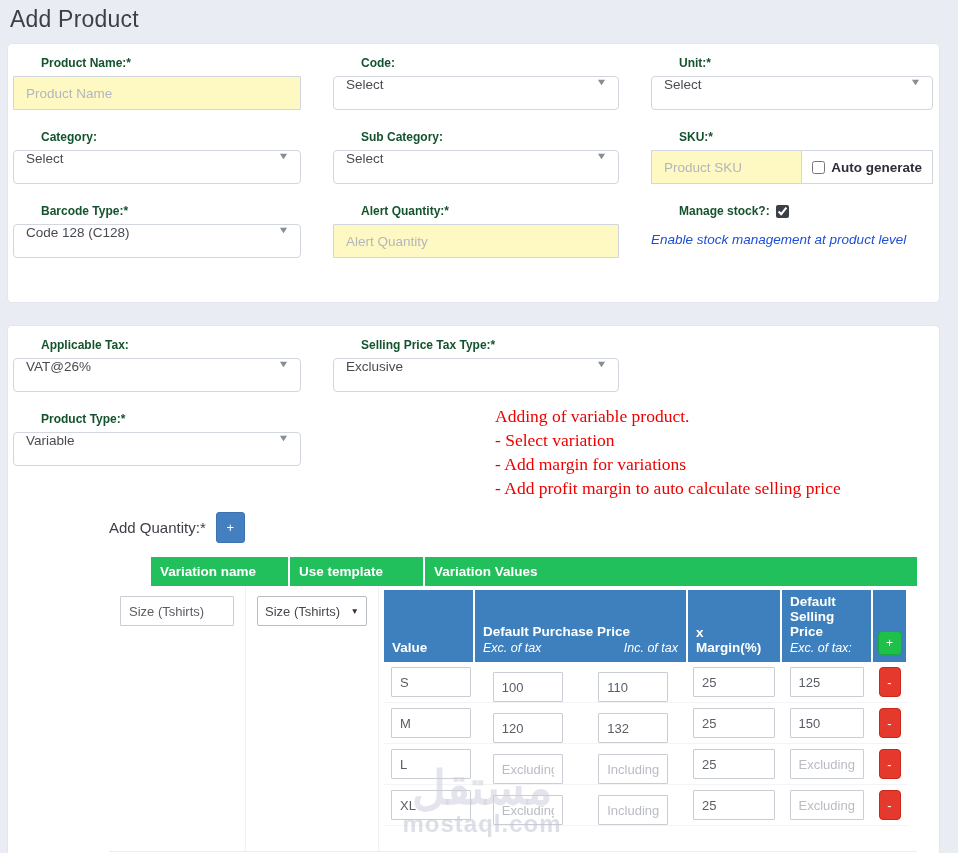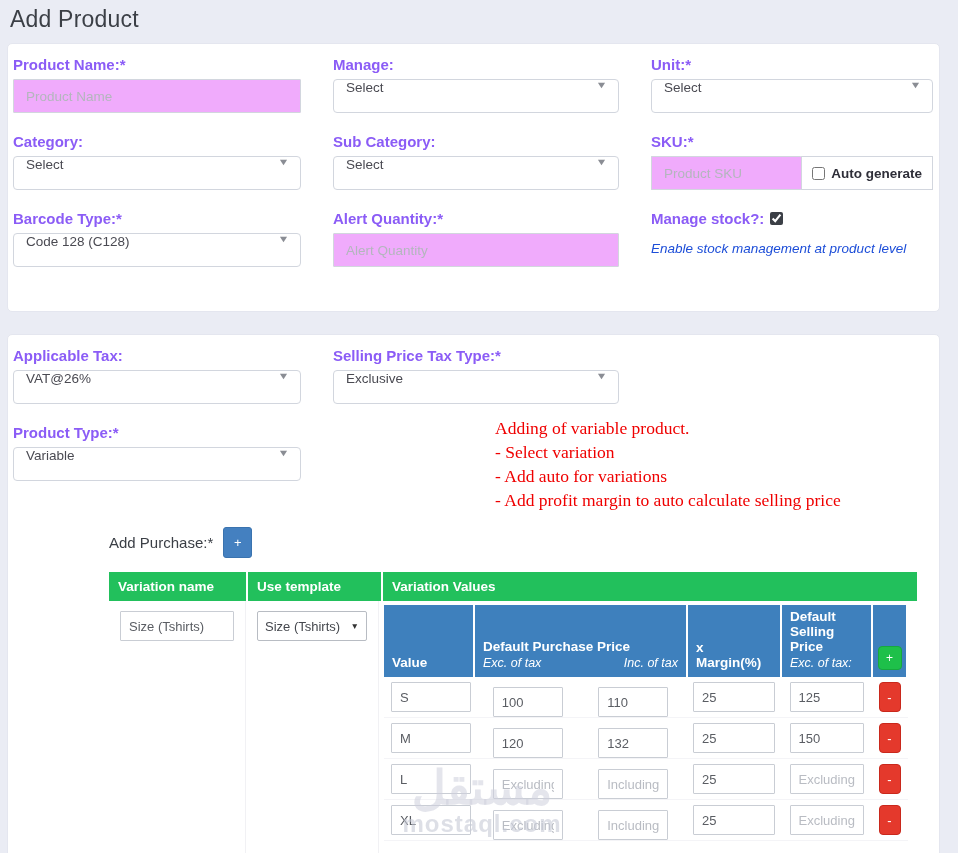--- a/index.html
+++ b/index.html
@@ -29,35 +29,36 @@
   .card2 { margin-top: 22px; padding: 12px 10px 26px 5px; height: 535px; }
   .grid3 {
     display: grid;
     grid-template-columns: 288px 286px 282px;
     column-gap: 32px;
     align-items: start;
   }
   .fg { margin-bottom: 20px; }
   .fg label {
     display: block;
-    font-size: 15px;
+    font-size: 12px;
     font-weight: 700;
-    color: #8b5cf6;
+    color: #14532d;
     margin-bottom: 6px;
+    margin-left: 28px;
   }
   .tinput {
     width: 100%;
     height: 34px;
     border: 1px solid #d2d6de;
     border-radius: 1px;
     padding: 0 12px;
     font-size: 13.5px;
     font-family: "Liberation Sans", sans-serif;
     color: #555;
-    background: #f0abfc;
+    background: #fef9c3;
     outline: none;
   }
   .tinput::placeholder { color: #b3b6bd; opacity: 1; }
   .sel {
     width: 100%;
     height: 34px;
     border: 1px solid #d2d6de;
     border-radius: 4px;
     background: #fff;
     display: flex;
@@ -115,20 +116,21 @@
     display: flex; align-items: center; justify-content: center;
     cursor: pointer;
   }
 
   
   .vtable { margin-left: 96px; width: 808px; }
   .vt-head {
     display: grid;
     grid-template-columns: 137px 133px 1fr;
     column-gap: 2px;
+    margin-left: 42px;
   }
   .vt-head .hcell {
     background: #22c05c;
     color: #fff;
     font-size: 13.5px;
     font-weight: 700;
     padding: 7px 10px 7px 9px;
   }
   .vt-body {
     display: grid;
@@ -247,21 +249,21 @@
 
 <h1 class="page-title">Add Product</h1>
 
 <div class="card card1">
   <div class="grid3">
     <div class="fg">
       <label>Product Name:*</label>
       <input class="tinput" type="text" placeholder="Product Name" style="">
     </div>
     <div class="fg">
-      <label>Manage:</label>
+      <label>Code:</label>
       <div class="sel">
         <span>Select</span>
         <span class="caret">▼</span>
       </div>
     </div>
     <div class="fg">
       <label>Unit:*</label>
       <div class="sel">
         <span>Select</span>
         <span class="caret">▼</span>
@@ -339,27 +341,27 @@
         <label>Product Type:*</label>
         <div class="sel">
           <span>Variable</span>
           <span class="caret">▼</span>
         </div>
       </div>
     </div>
     <div class="annotation">
       <div class="first">Adding of variable product.</div>
       <div>- Select variation</div>
-      <div>- Add auto for variations</div>
+      <div>- Add margin for variations</div>
       <div>- Add profit margin to auto calculate selling price</div>
     </div>
   </div>
 
   <div class="add-variation">
-    <span class="av-label">Add Purchase:*</span>
+    <span class="av-label">Add Quantity:*</span>
     <button class="btn-add-variation">+</button>
   </div>
 
   <div class="vtable">
     <div class="vt-head">
       <div class="hcell">Variation name</div>
       <div class="hcell">Use template</div>
       <div class="hcell">Variation Values</div>
     </div>
     <div class="vt-body">

